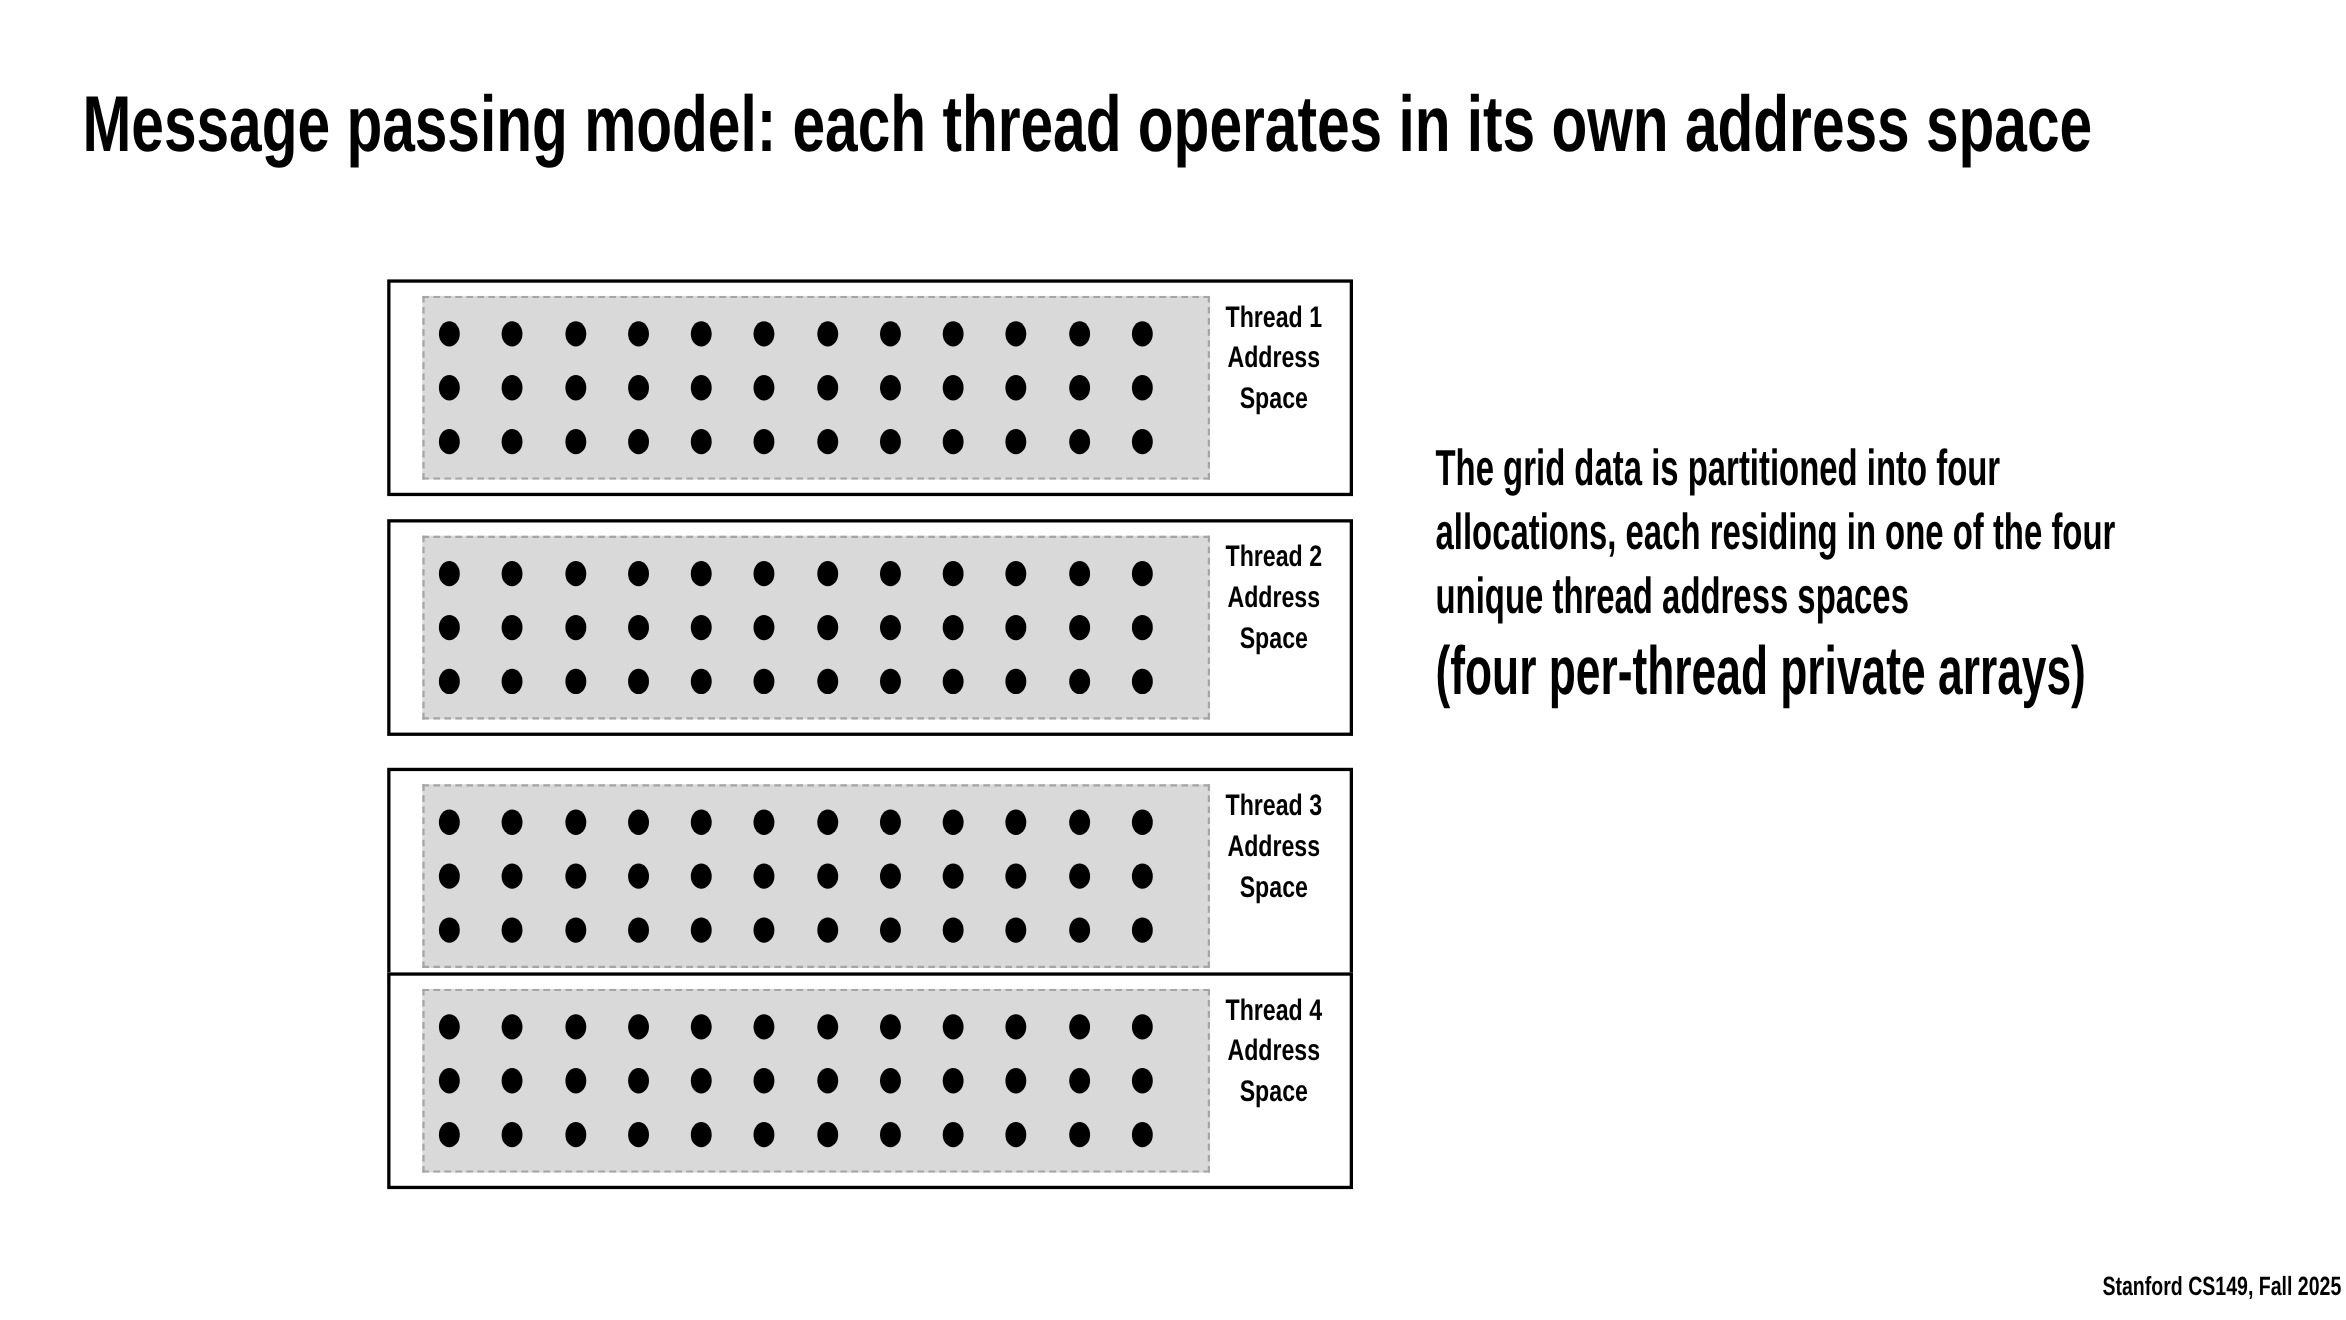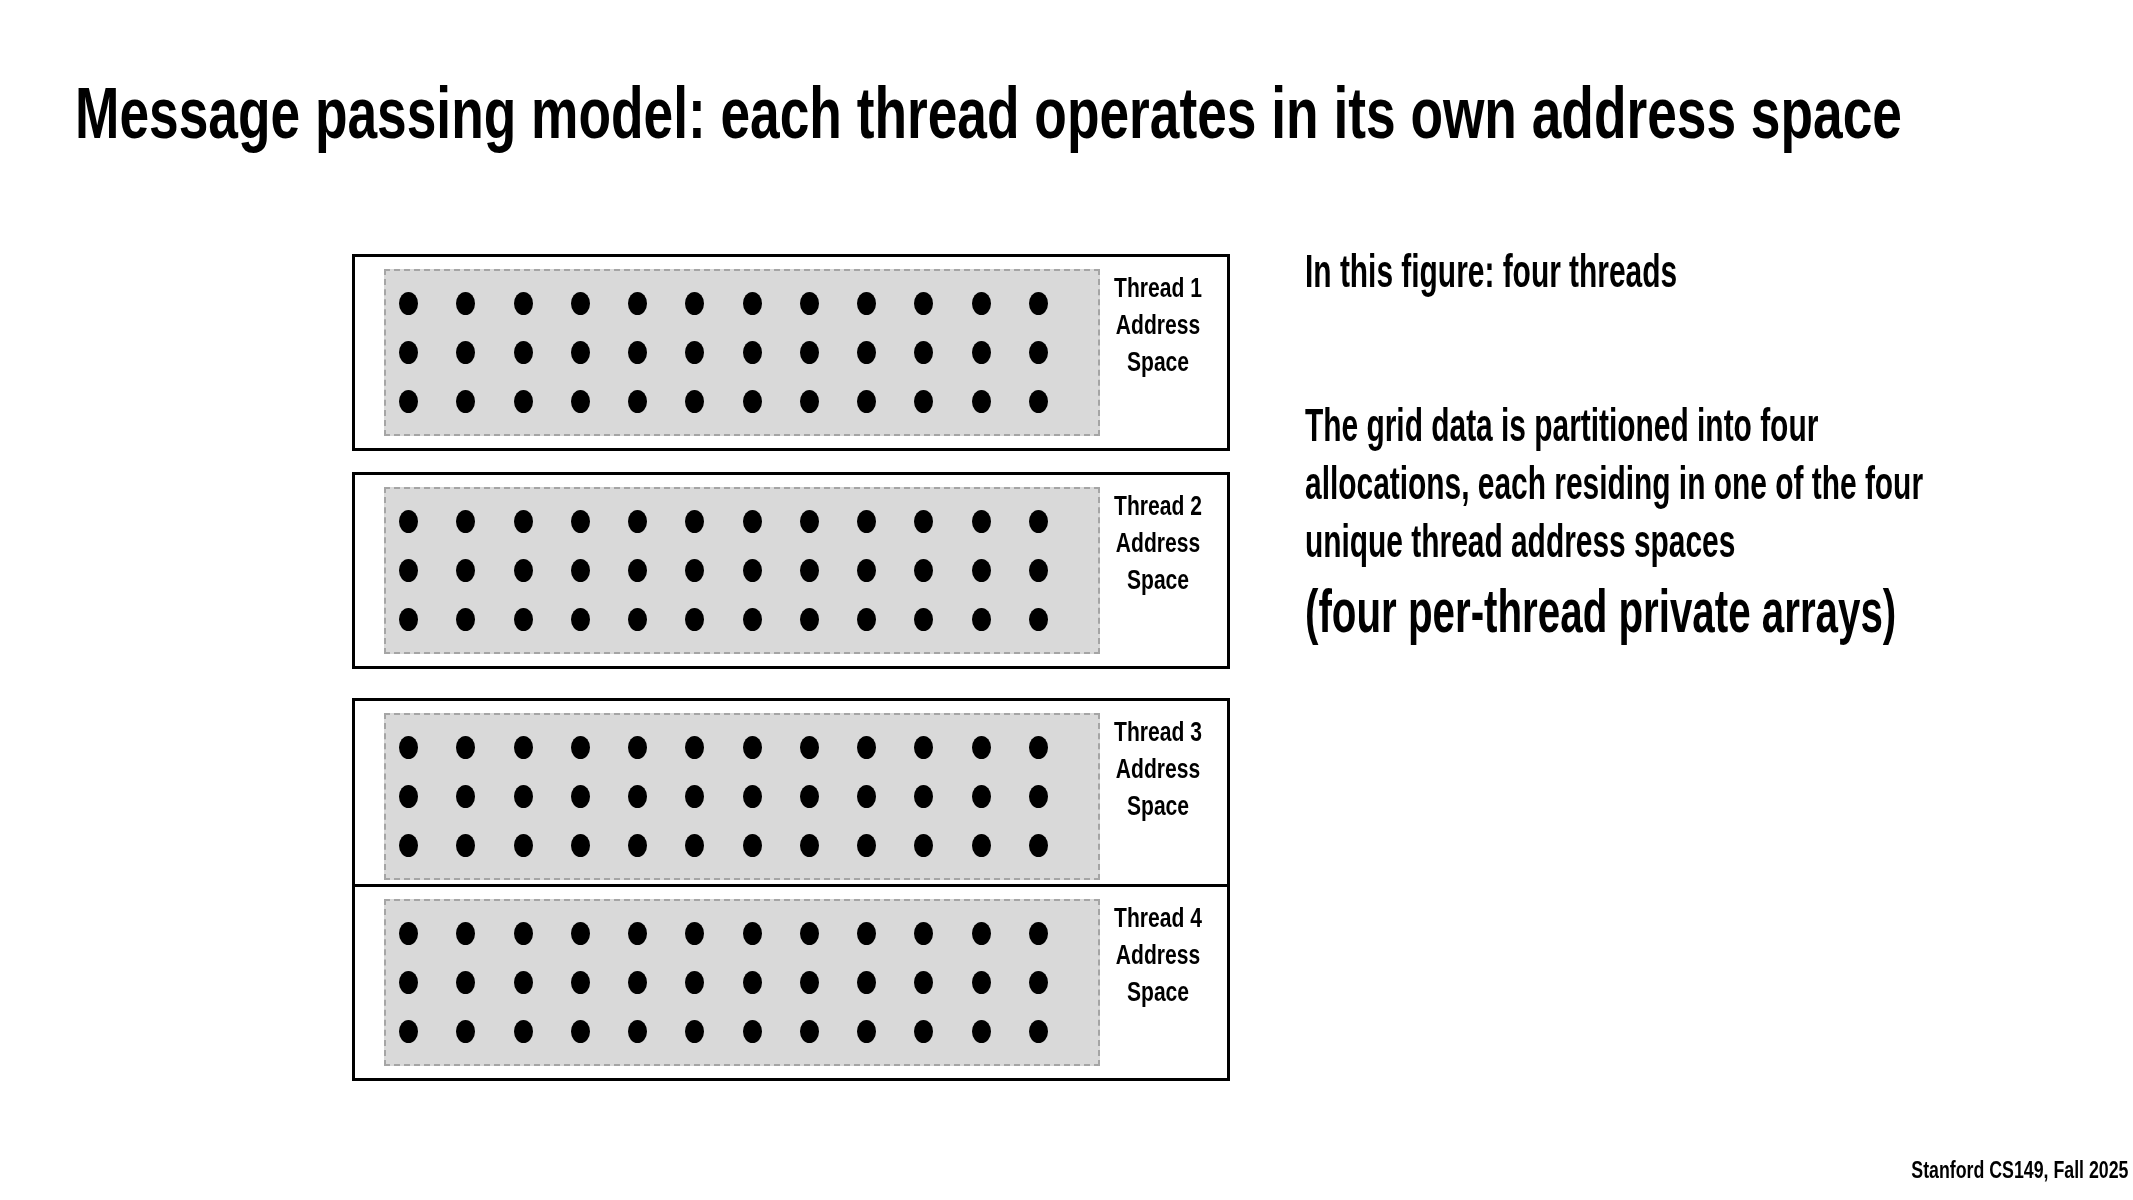--- a/index.html
+++ b/index.html
@@ -331,21 +331,20 @@
           <div class="dot" style="background: rgb(0, 0, 0);"></div>
         </div>
       </div>
     <div class="thread-label">
       <div>Thread 4</div>
       <div>Address</div>
       <div>Space</div>
     </div>
   </div>
 
-  <div class="rc-heading"><span class="cx">In this figure: four threads</span></div>
 
   <div class="rc-para">
     <div><span class="cx">The grid data is partitioned into four</span></div>
     <div><span class="cx">allocations, each residing in one of the four</span></div>
     <div><span class="cx">unique thread address spaces</span></div>
   </div>
 
   <div class="rc-note"><span class="cx">(four per-thread private arrays)</span></div>
 
   <div class="footer"><span class="cx">Stanford CS149, Fall 2025</span></div>

